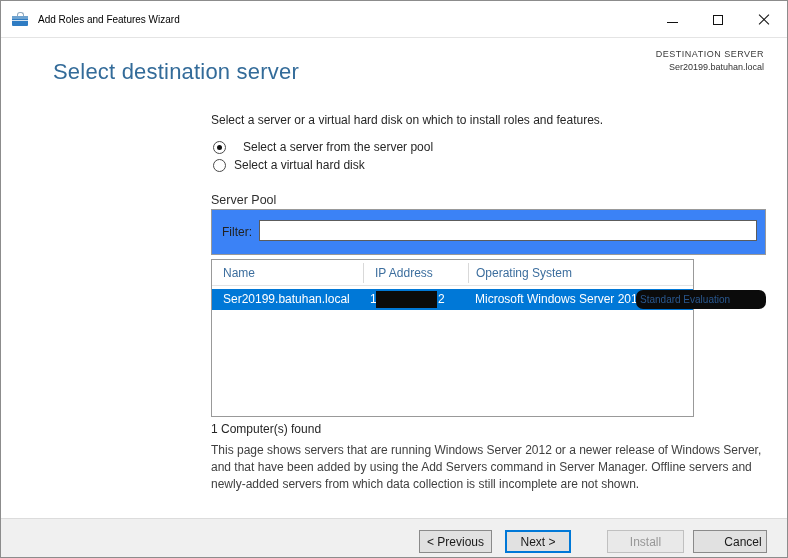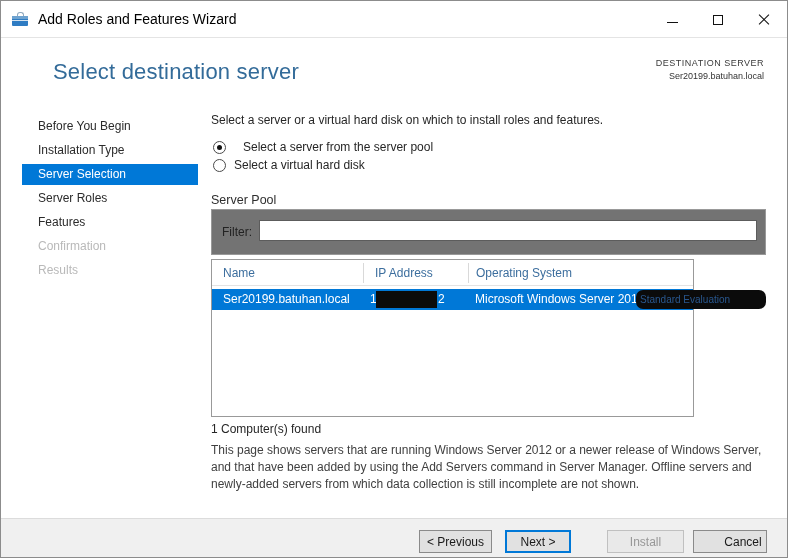--- a/index.html
+++ b/index.html
@@ -17,55 +17,55 @@
     background:#fff; border-bottom:1px solid #e4e4e4;
     display:flex; align-items:center;
   }
   .app-icon{ position:relative; width:17px; height:15px; margin-left:11px; flex:none; }
   .app-icon .handle{ position:absolute; left:5px; top:0; width:7px; height:5px;
     border:1px solid #8fa9bf; border-bottom:none; border-radius:3px 3px 0 0; }
   .app-icon .box{ position:absolute; left:0; top:4px; width:16px; height:10px;
     background:#2e7cc3; border-radius:1px; }
   .app-icon .box::before{ content:""; position:absolute; left:0; top:0; width:16px; height:3px; background:#6ea3d0; }
   .app-icon .box::after{ content:""; position:absolute; left:0; top:4px; width:16px; height:1px; background:#d6e4f0; }
-  .title-text{ margin-left:9px; font-size:14px; color:#000; }
+  .title-text{ margin-left:9px; font-size:10px; color:#000; }
 
   .win-controls{ position:absolute; right:0; top:0; height:37px; display:flex; }
   .win-btn{ width:46px; height:37px; display:flex; align-items:center; justify-content:center; cursor:default; }
   .minimize-glyph{ width:11px; height:1px; background:#111; margin-top:6px; }
   .maximize-glyph{ width:10px; height:10px; border:1px solid #111; }
   .close-glyph{ position:relative; width:12px; height:12px; }
   .close-glyph::before,.close-glyph::after{ content:""; position:absolute; left:-1px; top:5px; width:14px; height:1px; background:#111; }
   .close-glyph::before{ transform:rotate(45deg); }
   .close-glyph::after{ transform:rotate(-45deg); }
 
   
   .page-title{ position:absolute; left:30px; top:58px; font-size:22px; color:#336b99; letter-spacing:.2px;margin-left:22px; }
-  .dest-block{ position:absolute; right:23px; top:57px; text-align:right; }
+  .dest-block{ position:absolute; right:23px; top:48px; text-align:right; }
   .dest-label{ font-size:9px; color:#3a3a3a; letter-spacing:.5px; }
   .dest-server{ font-size:9px; color:#333; margin-top:3px; }
 
   
   .sidebar{ position:absolute; left:21px; top:113px; width:176px; }
   .side-item{ height:24px; line-height:24px; padding-left:16px; font-size:12px; color:#2b2b2b; cursor:pointer; }
   .side-item.selected{ background:#0078d7; color:#fff; height:21px; line-height:21px; margin:2px 0 1px 0; }
   .side-item.disabled{ color:#b9b9b9; cursor:default; }
 
   
   .intro{ position:absolute; left:210px; top:112px; font-size:12px; color:#262626; }
 
   .radio-row{ position:absolute; left:212px; display:flex; align-items:center; gap:8px; cursor:pointer; }
   .radio-row.r1{ top:139px;gap:17px; } .radio-row.r2{ top:157px; }
   .radio{ width:13px; height:13px; border:1px solid #4a4a4a; border-radius:50%; background:#fff; position:relative; flex:none; }
   .radio.checked::after{ content:""; position:absolute; left:3px; top:3px; width:5px; height:5px; border-radius:50%; background:#111; }
   .radio-label{ font-size:12px; color:#262626; }
 
   .pool-title{ position:absolute; left:210px; top:192px; font-size:12.5px; color:#2e2e2e; }
 
-  .filter-box{ position:absolute; left:210px; top:208px; width:555px; height:46px; background:#737373; border:1px solid #999; }
+  .filter-box{ position:absolute; left:210px; top:208px; width:555px; height:46px; background:#3b82f6; border:1px solid #999; }
   .filter-label{ position:absolute; left:10px; top:15px; font-size:12px; color:#222; }
   .filter-input{ position:absolute; left:47px; top:10px; width:498px; height:21px;
     border:1px solid #5c5c5c; background:#fff; font-size:12px; padding:0 4px;
     font-family:"Liberation Sans", sans-serif; }
 
   .server-table{ position:absolute; left:210px; top:258px; width:483px; height:158px; background:#fff; border:1px solid #999; }
   .thead{ position:absolute; left:0; top:0; right:0; height:26px; background:#fff; border-bottom:1px solid #e3e3e3; }
   .th{ position:absolute; top:6px; font-size:12px; color:#3c6e9e; cursor:pointer; }
   .th.c-name{ left:11px; } .th.c-ip{ left:163px; } .th.c-os{ left:264px; }
   .col-div{ position:absolute; top:3px; width:1px; height:20px; background:#d9d9d9; }
@@ -117,29 +117,20 @@
         </div>
     </div>
   </div>
 
   <div class="page-title">Select destination server</div>
   <div class="dest-block">
     <div class="dest-label">DESTINATION SERVER</div>
     <div class="dest-server">Ser20199.batuhan.local</div>
   </div>
 
-  <div class="sidebar">
-    <div class="side-item">Before You Begin</div>
-    <div class="side-item">Installation Type</div>
-    <div class="side-item selected">Server Selection</div>
-    <div class="side-item">Server Roles</div>
-    <div class="side-item">Features</div>
-    <div class="side-item disabled">Confirmation</div>
-    <div class="side-item disabled">Results</div>
-  </div>
 
   <div class="intro">Select a server or a virtual hard disk on which to install roles and features.</div>
 
   <div class="radio-row r1">
     <span class="radio checked"></span>
     <span class="radio-label">Select a server from the server pool</span>
   </div>
   <div class="radio-row r2">
     <span class="radio"></span>
     <span class="radio-label">Select a virtual hard disk</span>

